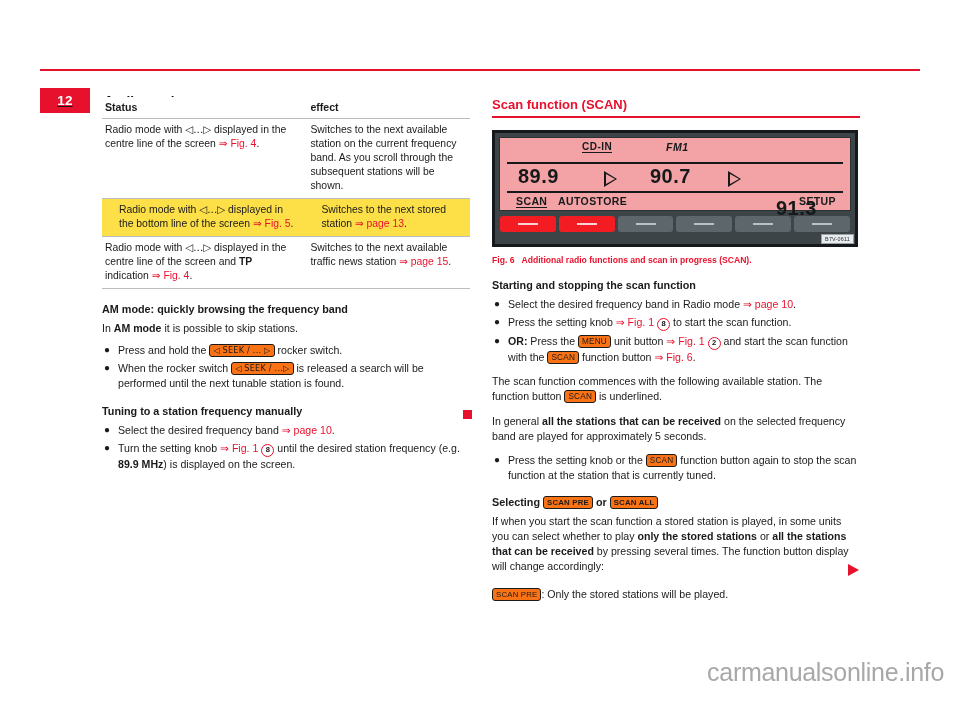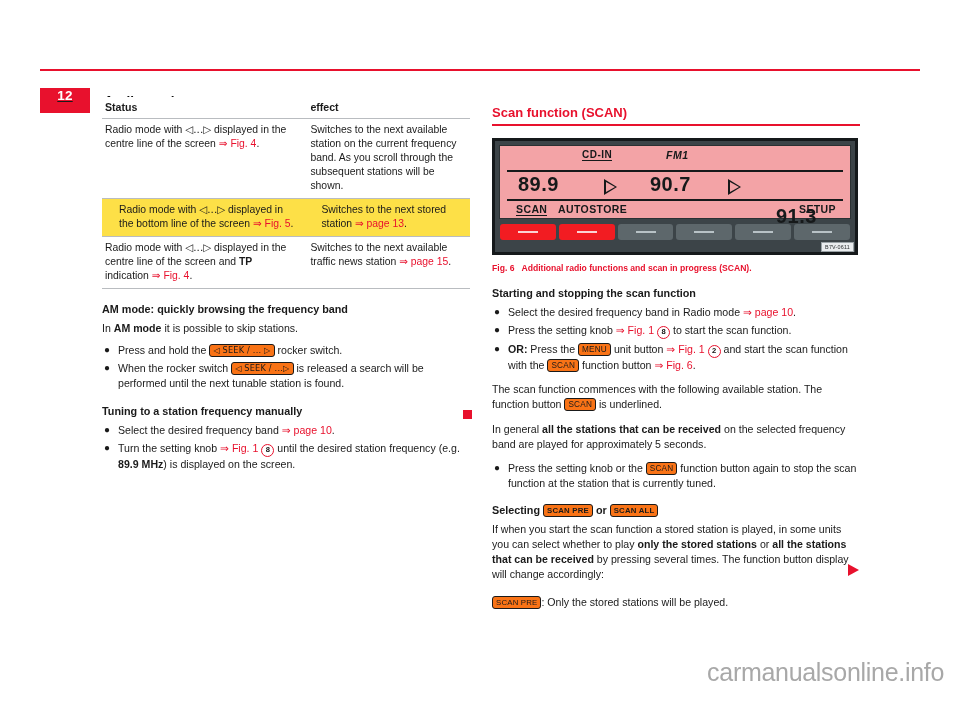--- a/index.html
+++ b/index.html
@@ -27,20 +27,21 @@
     left: 40px; top: 69px;
     width: 880px; height: 2px;
     background: #e8112d;
   }
   .page-number-box {
     position: absolute;
     left: 40px; top: 44px;
     width: 50px; height: 25px;
     background: #e8112d;
     display: flex;
+    align-items: center;
     justify-content: center;
     text-decoration: underline;
   }
   .page-number-box span {
     color: #ffffff;
     font-size: 13.5px;
     font-weight: bold;
     letter-spacing: 0.2px;
   }
   .header-title {
@@ -149,21 +150,21 @@
     line-height: 10px;
     text-align: center;
     vertical-align: 0px;
   }
 
   
   .section-title {
     font-size: 13px;
     font-weight: bold;
     color: #e8112d;
-    margin: 8px 0 4px 0;
+    margin: 0 0 4px 0;
   }
   .section-rule {
     width: 100%;
     height: 1.6px;
     background: #e8112d;
     margin-bottom: 12px;
   }
 
   
   .figure {

